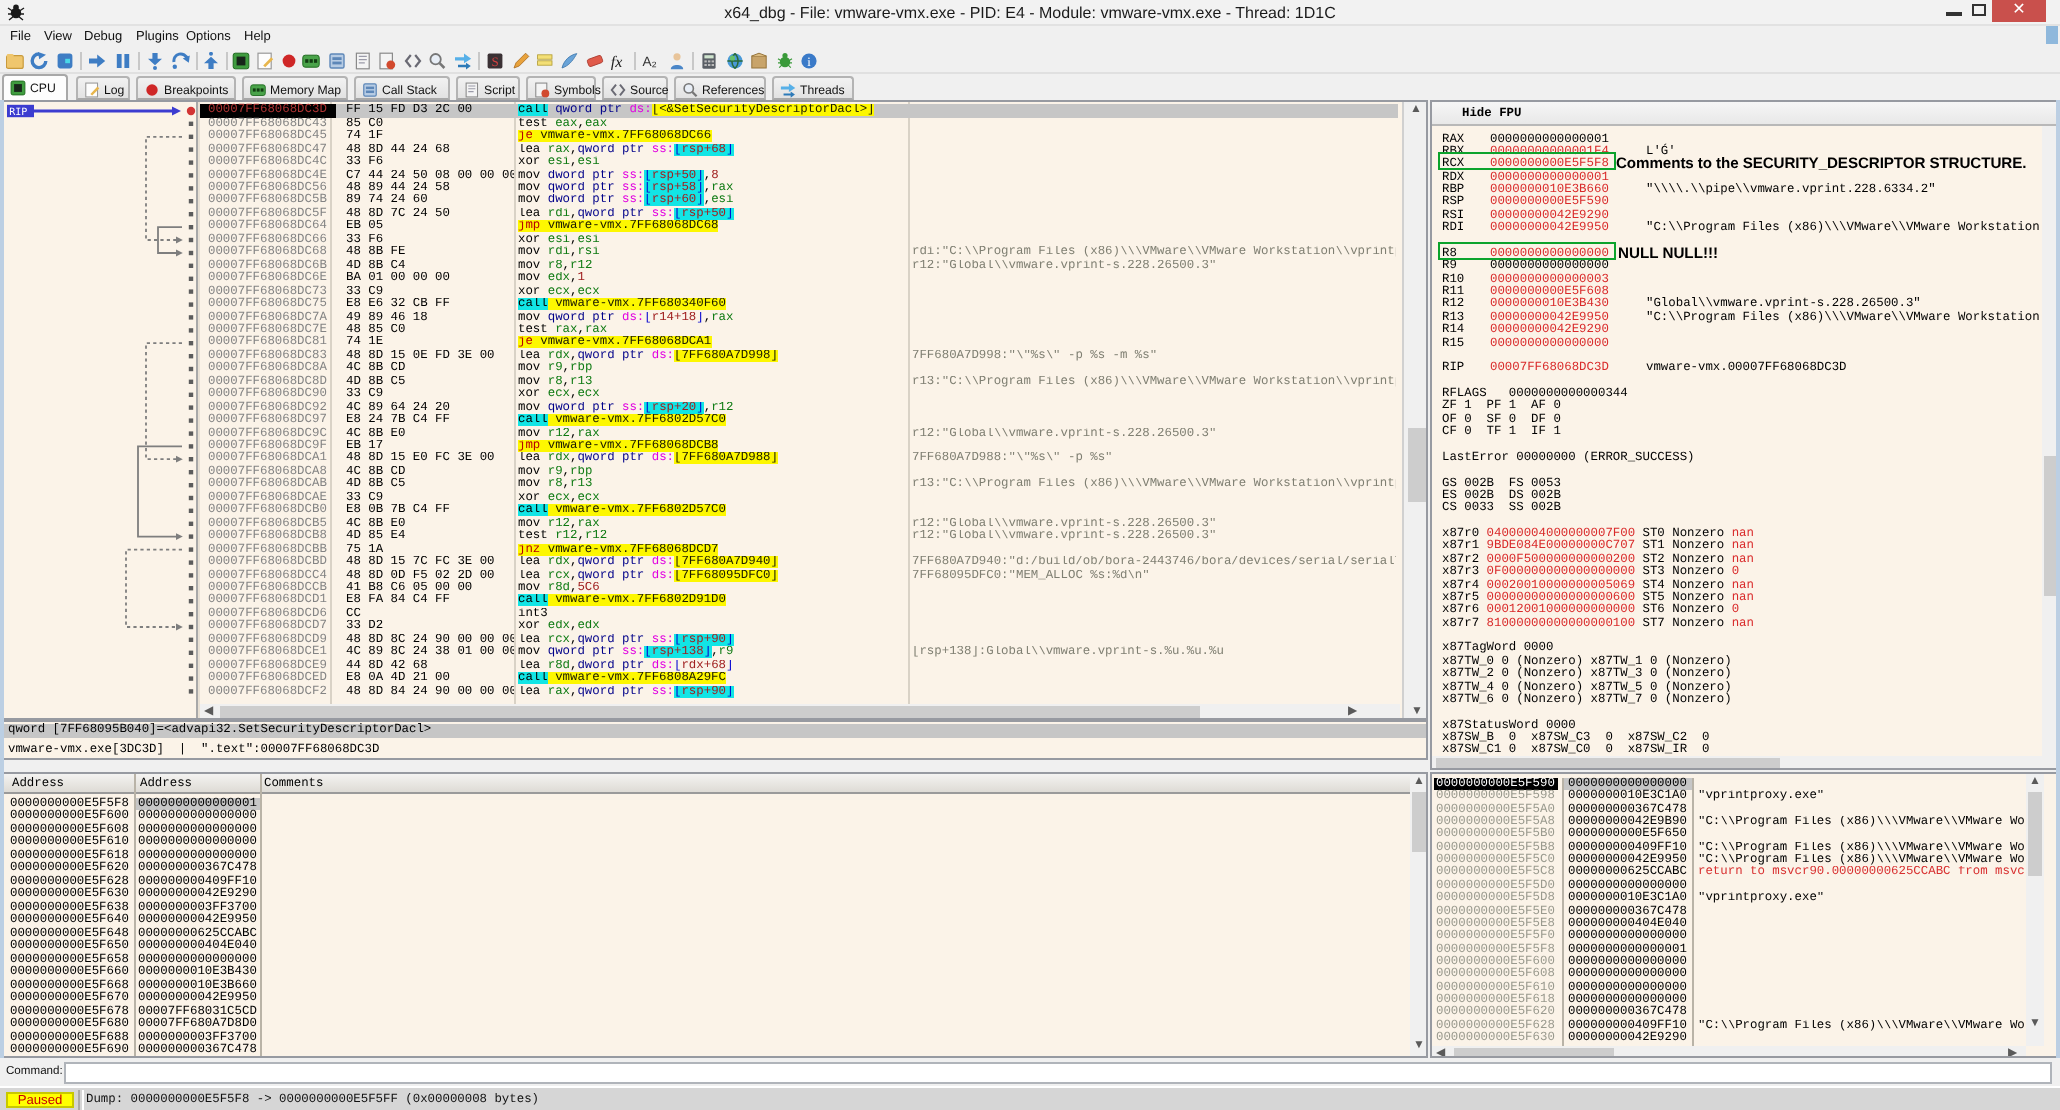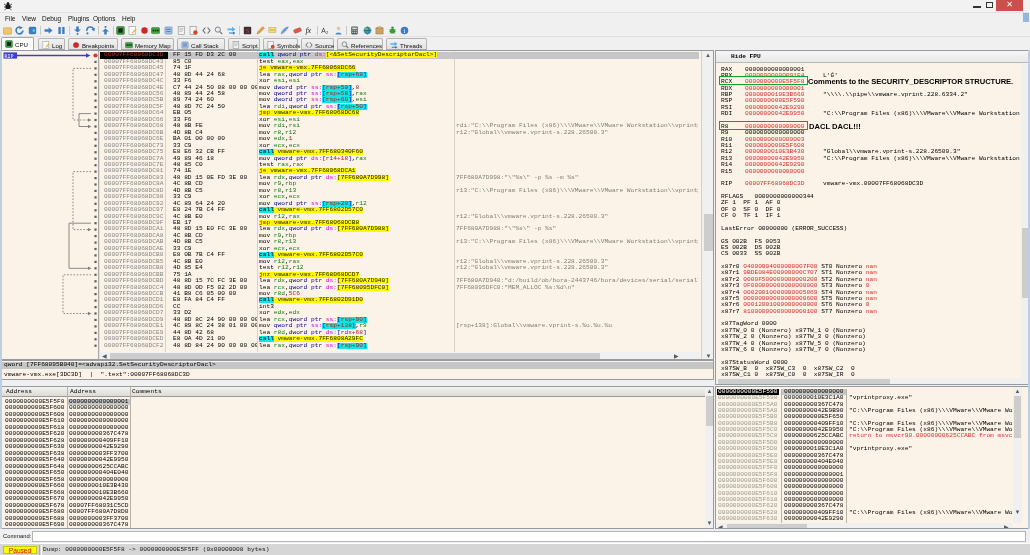--- a/index.html
+++ b/index.html
@@ -17,20 +17,21 @@
 .arr{color:#5a5a5a;font-size:6px;line-height:7px;text-align:center}
 .hdr{background:linear-gradient(#f4f3f1,#dedbd5);border-bottom:1px solid #9a9a9a}
 </style></head><body>
 
 <div class="ab" style="left:0;top:0;width:1030px;height:13px;background:#f2f2f2;border-bottom:1px solid #e2e2e2">
 <svg class="ab" style="left:3px;top:1px" width="10" height="10" viewBox="0 0 10 10">
       <circle cx="5" cy="5.5" r="2.6" fill="#1b1b1b"></circle>
       <circle cx="5" cy="2.6" r="1.4" fill="#1b1b1b"></circle>
       <path d="M1 3 L4 5 M1 6 L4 6 M1.5 9 L4 7 M9 3 L6 5 M9 6 L6 6 M8.5 9 L6 7" stroke="#1b1b1b" stroke-width="0.7" fill="none"></path>
     </svg>
+<div class="ab" style="left:0;top:2px;width:1030px;text-align:center;font-size:8px;color:#1a1a1a">x64_dbg - File: vmware-vmx.exe - PID: E4 - Module: vmware-vmx.exe - Thread: 1D1C</div>
 <div class="ab" style="left:973px;top:6px;width:8px;height:1.6px;background:#333"></div>
 <div class="ab" style="left:986px;top:2.4px;width:7px;height:6px;border:1.2px solid #333"></div>
 <div class="ab" style="left:996px;top:0;width:27px;height:11px;background:#c9504c;color:#fff;text-align:center;font-size:8px;line-height:10px">✕</div>
 </div>
 <div class="ab" style="left:0;top:13px;width:1030px;height:11px;background:#f0f0f0">
 <span class="ab" style="left:5px;top:2px;font-size:6.5px;color:#111">File</span>
 <span class="ab" style="left:22px;top:2px;font-size:6.5px;color:#111">View</span>
 <span class="ab" style="left:42px;top:2px;font-size:6.5px;color:#111">Debug</span>
 <span class="ab" style="left:68px;top:2px;font-size:6.5px;color:#111">Plugins</span>
 <span class="ab" style="left:93px;top:2px;font-size:6.5px;color:#111">Options</span>
@@ -419,21 +420,21 @@
 <div class="ab mono" style="left:5px;top:276.8px;color:#000">x87TW_0 0 (Nonzero) x87TW_1 0 (Nonzero)</div>
 <div class="ab mono" style="left:5px;top:283.1px;color:#000">x87TW_2 0 (Nonzero) x87TW_3 0 (Nonzero)</div>
 <div class="ab mono" style="left:5px;top:289.5px;color:#000">x87TW_4 0 (Nonzero) x87TW_5 0 (Nonzero)</div>
 <div class="ab mono" style="left:5px;top:295.9px;color:#000">x87TW_6 0 (Nonzero) x87TW_7 0 (Nonzero)</div>
 <div class="ab mono" style="left:5px;top:308.6px;color:#000">x87StatusWord 0000</div>
 <div class="ab mono" style="left:5px;top:315.0px;color:#000">x87SW_B&nbsp;&nbsp;0&nbsp;&nbsp;x87SW_C3&nbsp;&nbsp;0&nbsp;&nbsp;x87SW_C2&nbsp;&nbsp;0</div>
 <div class="ab mono" style="left:5px;top:321.4px;color:#000">x87SW_C1 0&nbsp;&nbsp;x87SW_C0&nbsp;&nbsp;0&nbsp;&nbsp;x87SW_IR&nbsp;&nbsp;0</div>
 <div class="ab" style="left:3px;top:25.3px;width:89px;height:8.8px;border:1.6px solid #0ca32c"></div>
 <div class="ab" style="left:3px;top:69.9px;width:89px;height:8.8px;border:1.6px solid #0ca32c"></div>
 <div class="ab" style="left:92px;top:26px;font-size:7.6px;font-weight:bold;color:#000;white-space:nowrap;letter-spacing:-0.05px">Comments to the SECURITY_DESCRIPTOR STRUCTURE.</div>
-<div class="ab" style="left:93px;top:70.6px;font-size:7.6px;font-weight:bold;color:#000">DACL DACL!!!</div>
+<div class="ab" style="left:93px;top:70.6px;font-size:7.6px;font-weight:bold;color:#000">NULL NULL!!!</div>
 <div class="ab sb" style="left:0;top:327px;width:305px;height:8px">
       <div class="ab sbt" style="left:2px;top:1px;width:172px;height:6px"></div>
     </div>
 <div class="ab sb" style="left:305px;top:12px;width:8px;height:323px">
       <div class="ab sbt" style="left:1px;top:165px;width:6px;height:70px"></div>
     </div>
 </div>
 <div class="ab" style="left:0;top:386px;width:714px;height:143px;background:#fbf3e8;border:1px solid #979aa1;overflow:hidden">
 <div class="ab hdr" style="left:0;top:0;width:712px;height:10px"></div>
 <div class="ab mono" style="left:5px;top:1.8px;color:#000">Address</div>

